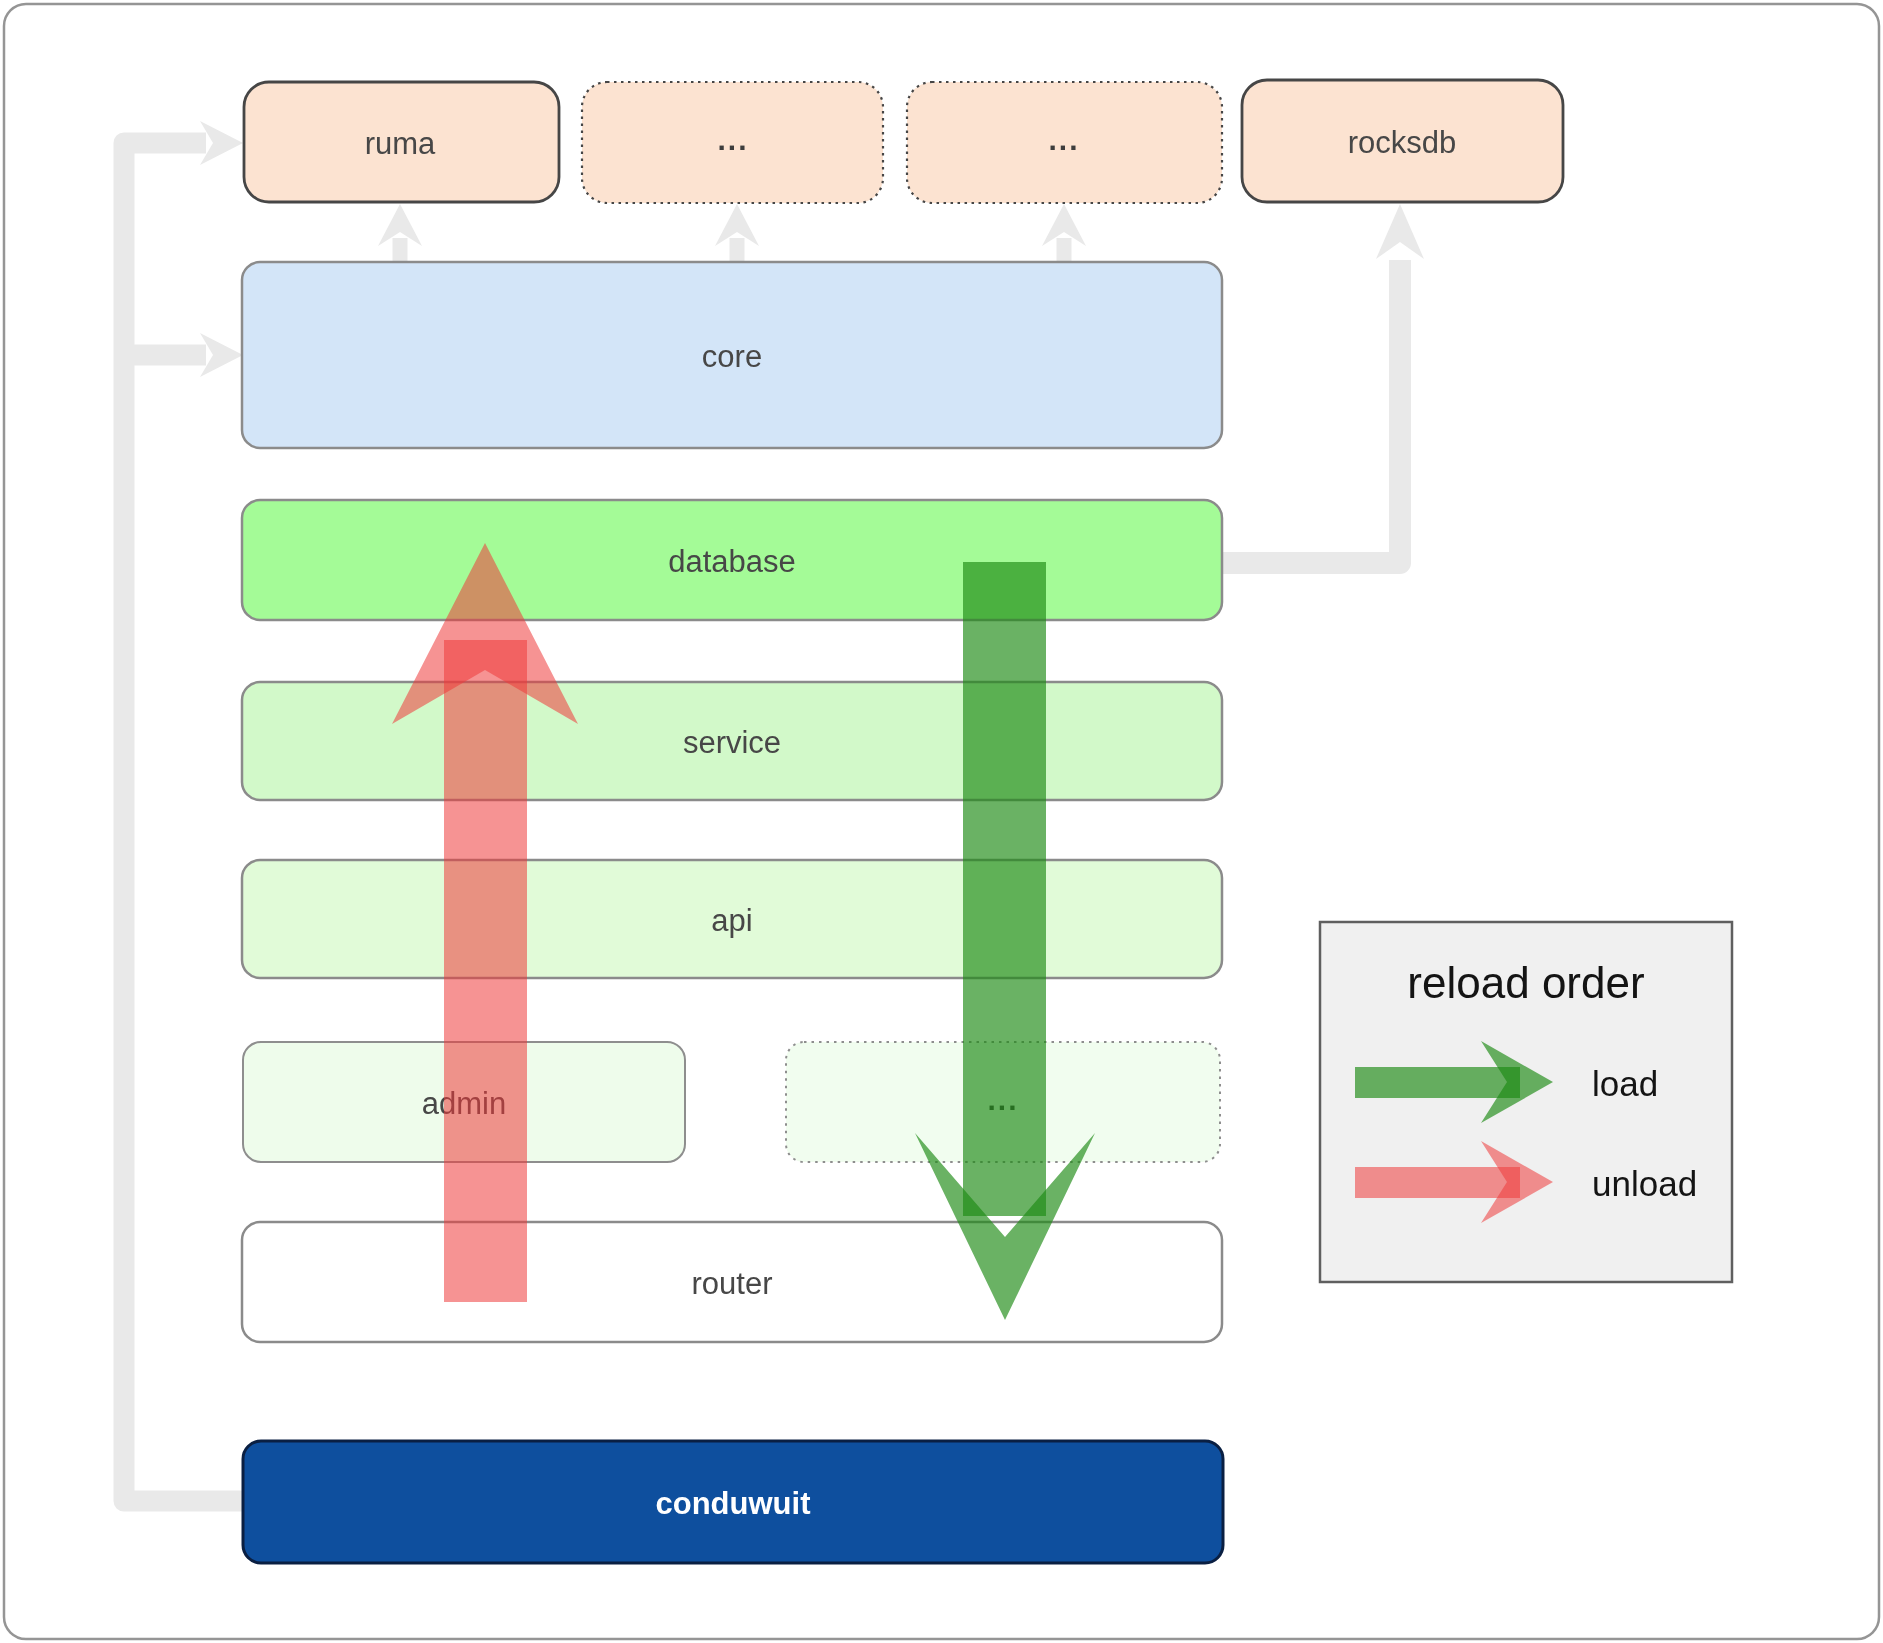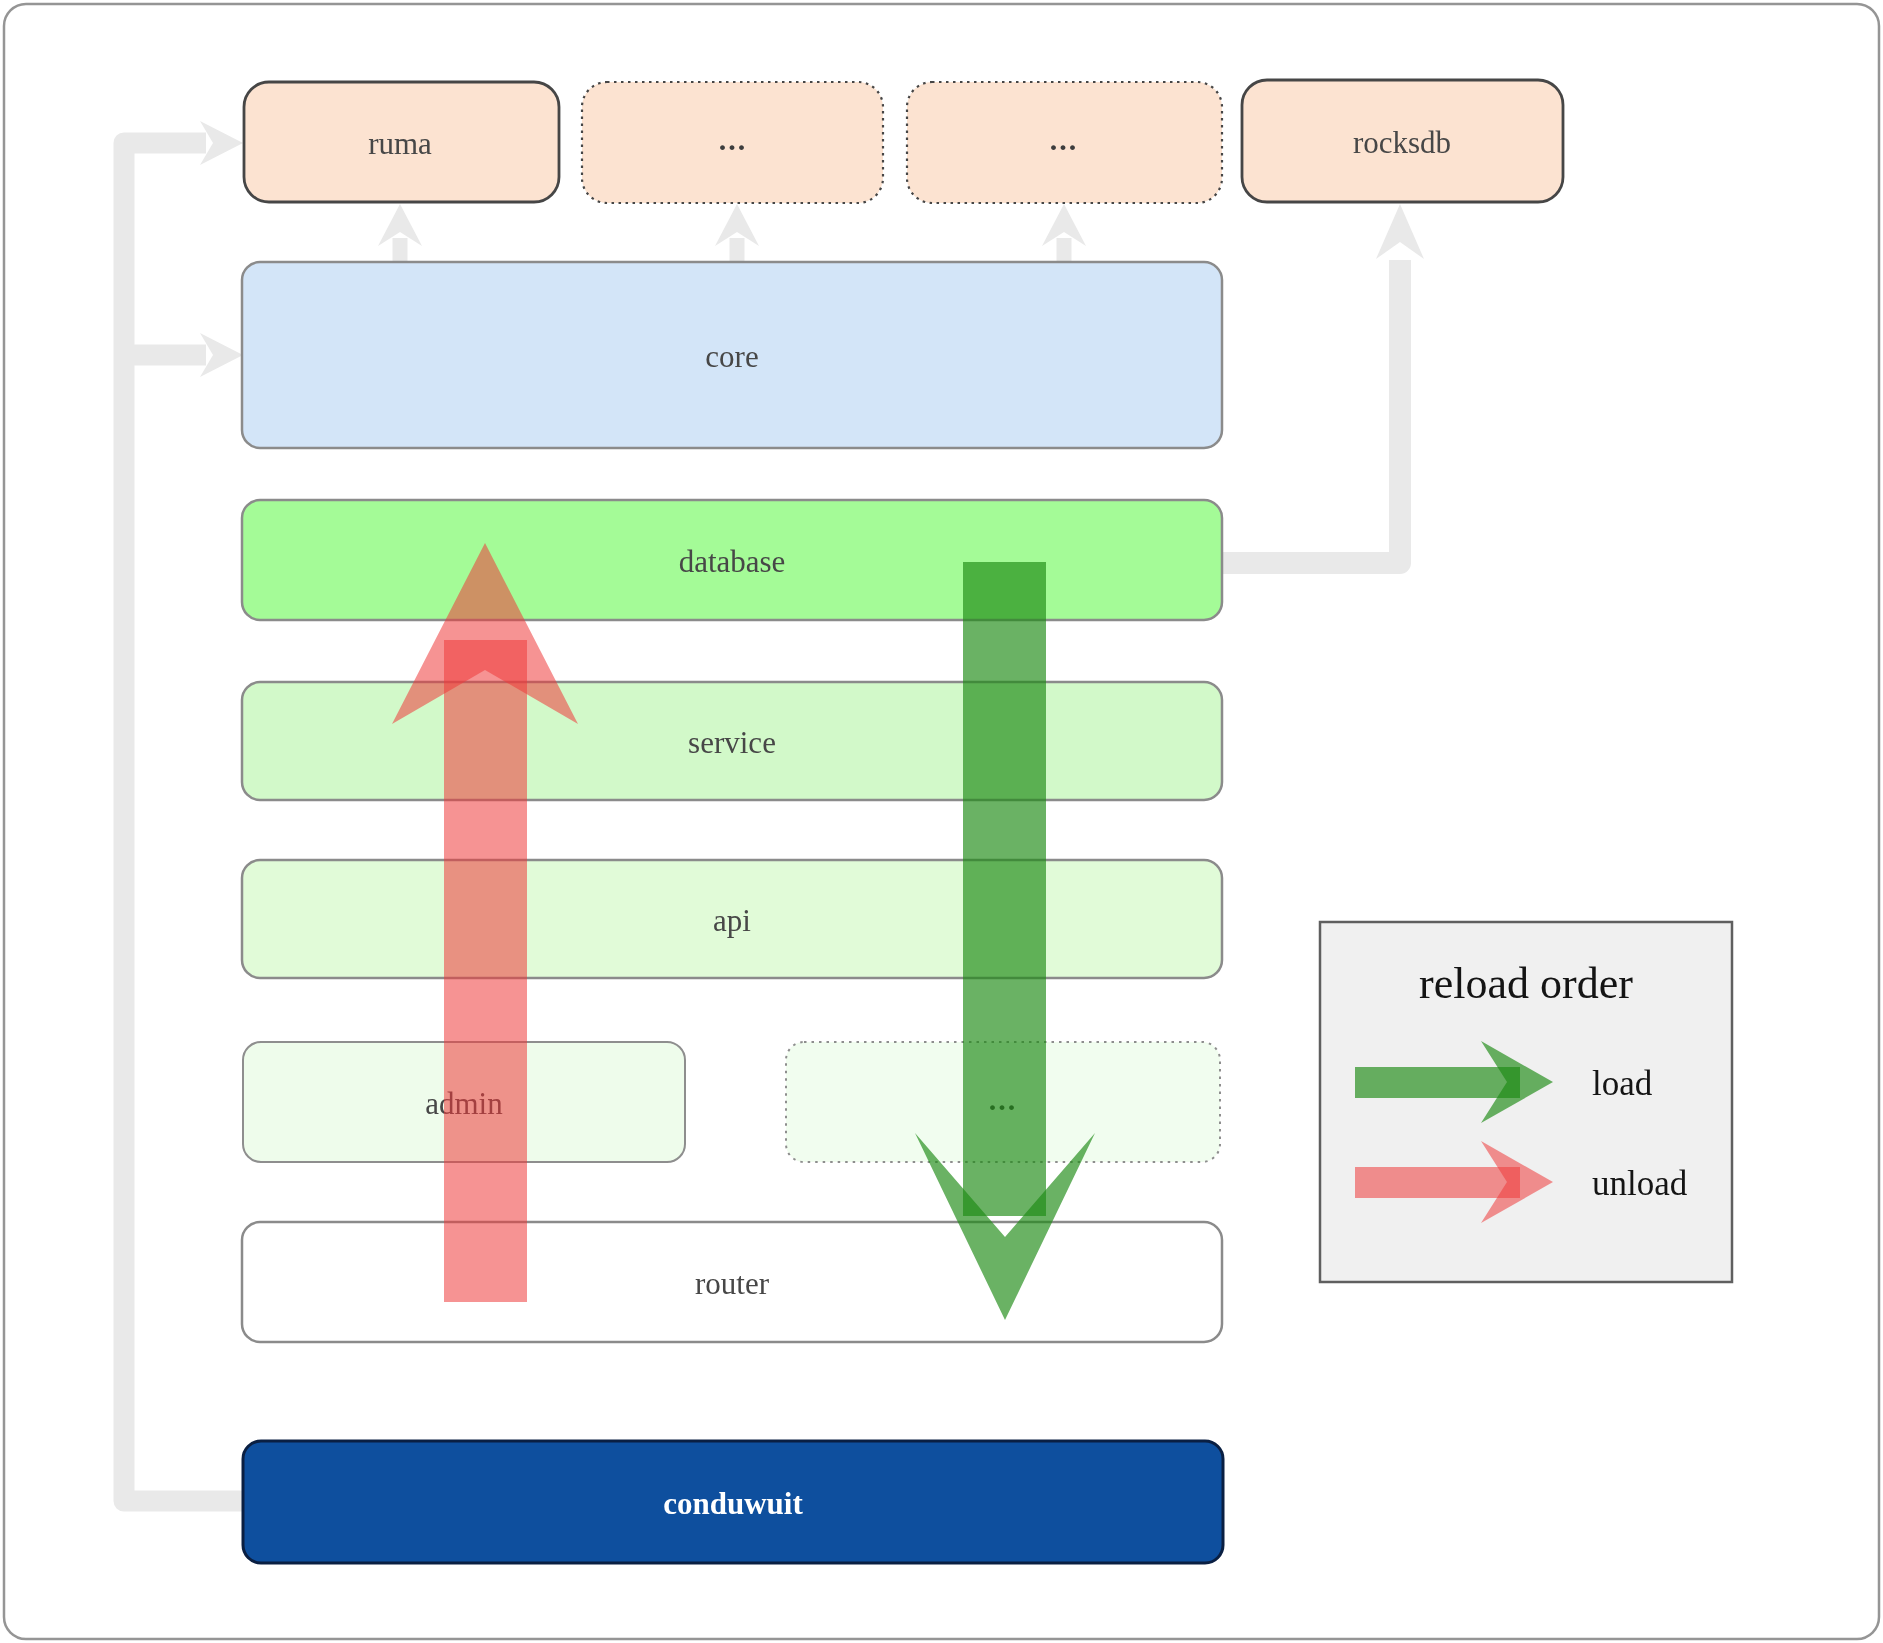--- a/index.html
+++ b/index.html
@@ -1,17 +1,17 @@
 <!DOCTYPE html>
 <html style="--background: #ffffff; --outer_border: #959595; --crate_fill: #fce3d1; --crate_border: #464646; --core_fill: #d3e5f8; --database_fill: #a4fb97; --service_fill: #d2f9c9; --api_fill: #e1fbd8; --admin_fill: #eefceb; --admin_dots_fill: #f1fdef; --router_fill: #ffffff; --box_border: #8b8b8b; --admin_border: #8e8e8e; --conduwuit_fill: #0e4f9e; --conduwuit_border: #0a1f42; --conduwuit_text: #ffffff; --label_text: #474747; --dots_text: #3d3d3d; --connector_gray: #e9e9e9; --load_green: #1d8a14; --unload_red: #ef3a3a; --legend_bg: #f0f0f0; --legend_border: #5f5f5f; --legend_text: #141414;"><head>
 <meta charset="utf-8">
 <style>
   html, body { margin: 0; padding: 0; background: #fff; }
   body { font-family: "Liberation Sans", sans-serif; }
-  .stage { width: 1883px; height: 1643px; position: relative; background: var(--background, #fff); font-family: Liberation Serif, serif; }
+  .stage { width: 1883px; height: 1643px; position: relative; background: var(--background, #fff); }
   svg { display: block; }
 
   
   .outer-frame { fill: none; stroke: var(--outer_border); stroke-width: 2.5; }
 
   
   .connector { fill: none; stroke: var(--connector_gray); stroke-linejoin: round; stroke-linecap: butt; }
   .connector.thick { stroke-width: 21; }
   .connector.med { stroke-width: 22; }
   .connector-head { fill: var(--connector_gray); }

